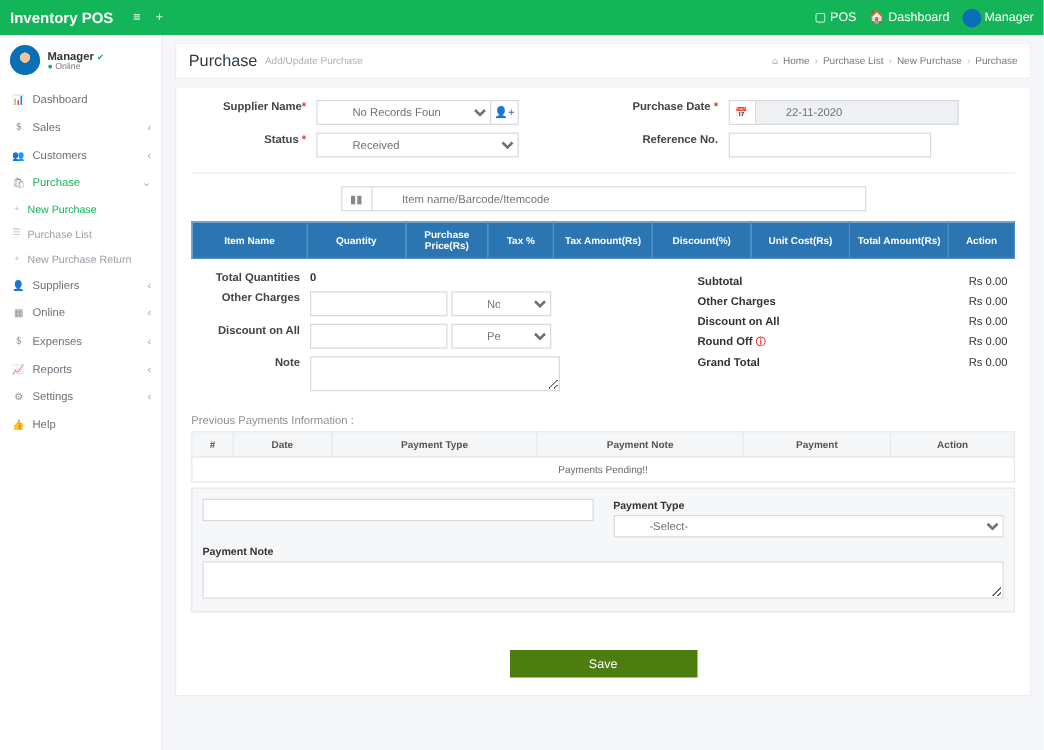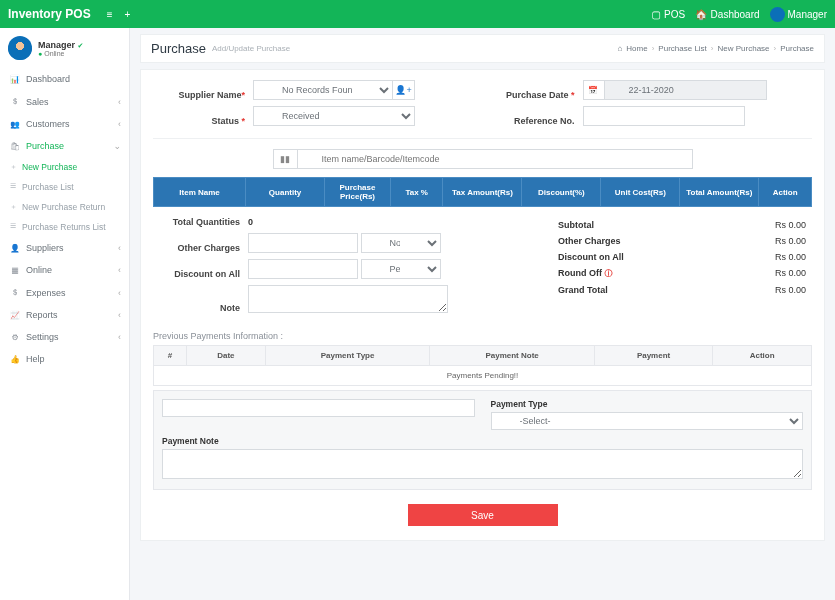--- a/index.html
+++ b/index.html
@@ -42,21 +42,21 @@
 .page-head { background: #fff; border: 1px solid #eceff1; padding: 6px 10px; display: flex; align-items: center; margin-bottom: 6px; }
 .page-head h1 { font-size: 13px; font-weight: 500; color: #2f3a44; margin-right: 6px; }
 .page-head .sub { color: #aab0b6; font-size: 8px; }
 .page-head .crumbs { margin-left: auto; font-size: 8px; color: #6f7881; display:flex; gap:4px; align-items:center; }
 .page-head .crumbs .sep { color:#bbb; }
 
 .card { background: #fff; border: 1px solid #eceff1; padding: 10px 12px; }
 
 .form-row { display: flex; }
 .form-left, .form-right { flex: 1; }
-.fg { display: flex; align-items: flex-end; margin-bottom: 6px; }
+.fg { display: flex; align-items: flex-start; margin-bottom: 6px; }
 .fg label { width: 100px; text-align: right; padding-right: 8px; font-size: 9px; font-weight:600; color:#444; }
 .req { color: #e3342f; }
 .ctrl, select.ctrl, input.ctrl { height: 20px; border: 1px solid #d7dbdf; font-size: 9px; padding: 2px 24px; background: #fff; color:#6b7177; }
 .select-wrap { display:flex; }
 .select-wrap .ctrl { width: 140px; }
 .addon { width: 22px; height:20px; border:1px solid #d7dbdf; border-left:none; display:flex; align-items:center; justify-content:center; color:#1e74c7; cursor:pointer; font-size:9px; }
 .date-wrap { display:flex; }
 .date-wrap .cal { width:22px; height:20px; border:1px solid #d7dbdf; display:flex; align-items:center; justify-content:center; color:#777; font-size:8px; }
 .date-wrap .ctrl { width: 140px; border-left:none; background:#eef0f2; }
 .form-right .ctrl { width: 162px; }
@@ -90,21 +90,21 @@
 table.pay td { border:1px solid #e5e7eb; padding:5px; text-align:center; color:#666; }
 
 .makepay { background:#f6f7f8; border:1px solid #e5e7eb; padding: 8px; display:flex; flex-wrap:wrap; gap:6px 16px; margin-top:4px; }
 .makepay .col { flex:1 1 45%; }
 .makepay label { display:block; font-weight:700; font-size:8.5px; margin-bottom:3px; }
 .makepay .ctrl { width:100%; height:18px; }
 .makepay textarea.ctrl { width:100%; height:30px; }
 
 .actions { display:flex; justify-content:center; gap:10px; margin: 14px 0 4px; }
 .btn { height: 22px; width: 150px; border:none; font-size:10px; cursor:pointer; }
-.btn-save { background:#ef4444; color:#fff; }
+.btn-save { background:#4d7c0f; color:#fff;margin-top:16px; }
 .btn-close { background:#e5e7e9; color:#555; }
 </style>
 </head>
 <body>
 
 <div class="topbar">
   <span class="brand">Inventory POS</span>
   <span class="tb-btn">≡</span>
   <span class="tb-btn">+</span>
   <span class="spacer"></span>
@@ -141,21 +141,20 @@
           <span>Customers</span>
         </li>
       <li class="has-sub open active">
           <span class="ico">🛍</span>
           <span>Purchase</span>
         </li>
       <ul class="subnav">
         <li class="current"><span class="subico">＋</span><span>New Purchase</span></li>
         <li><span class="subico">☰</span><span>Purchase List</span></li>
         <li><span class="subico">＋</span><span>New Purchase Return</span></li>
-        <li><span class="subico">☰</span><span>Purchase Returns List</span></li>
       </ul>
       <li class="has-sub">
           <span class="ico">👤</span>
           <span>Suppliers</span>
         </li>
       <li class="has-sub">
           <span class="ico">▦</span>
           <span>Online</span>
         </li>
       <li class="has-sub">

